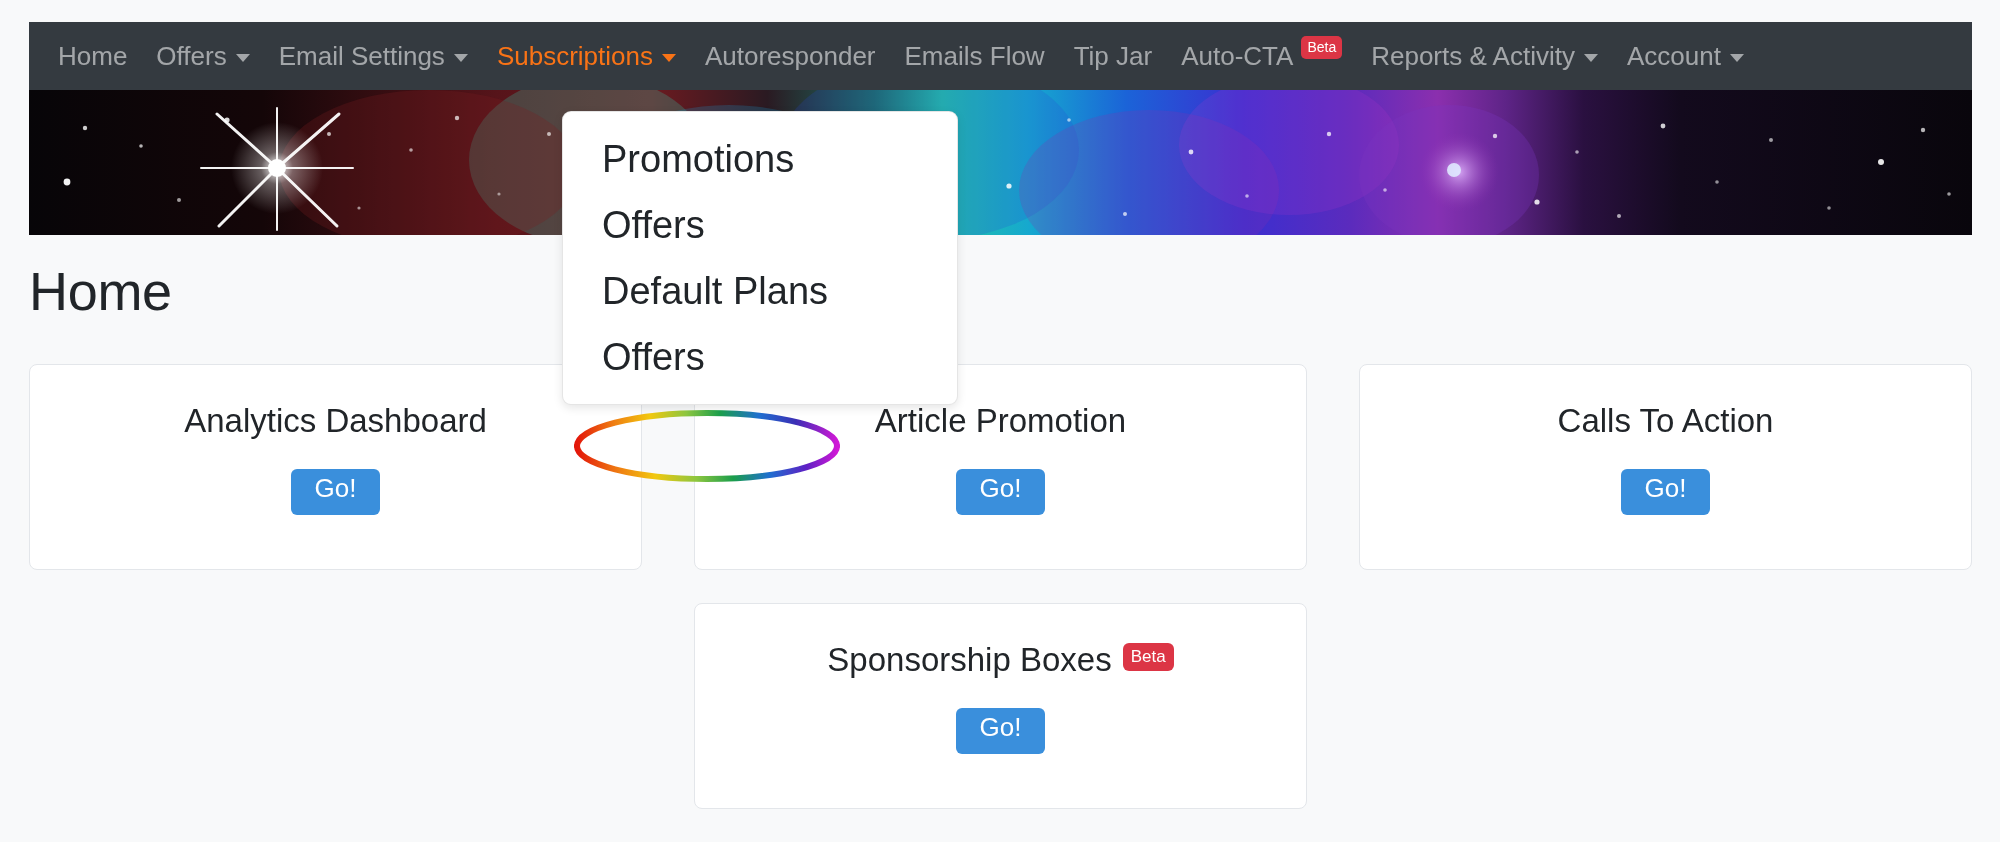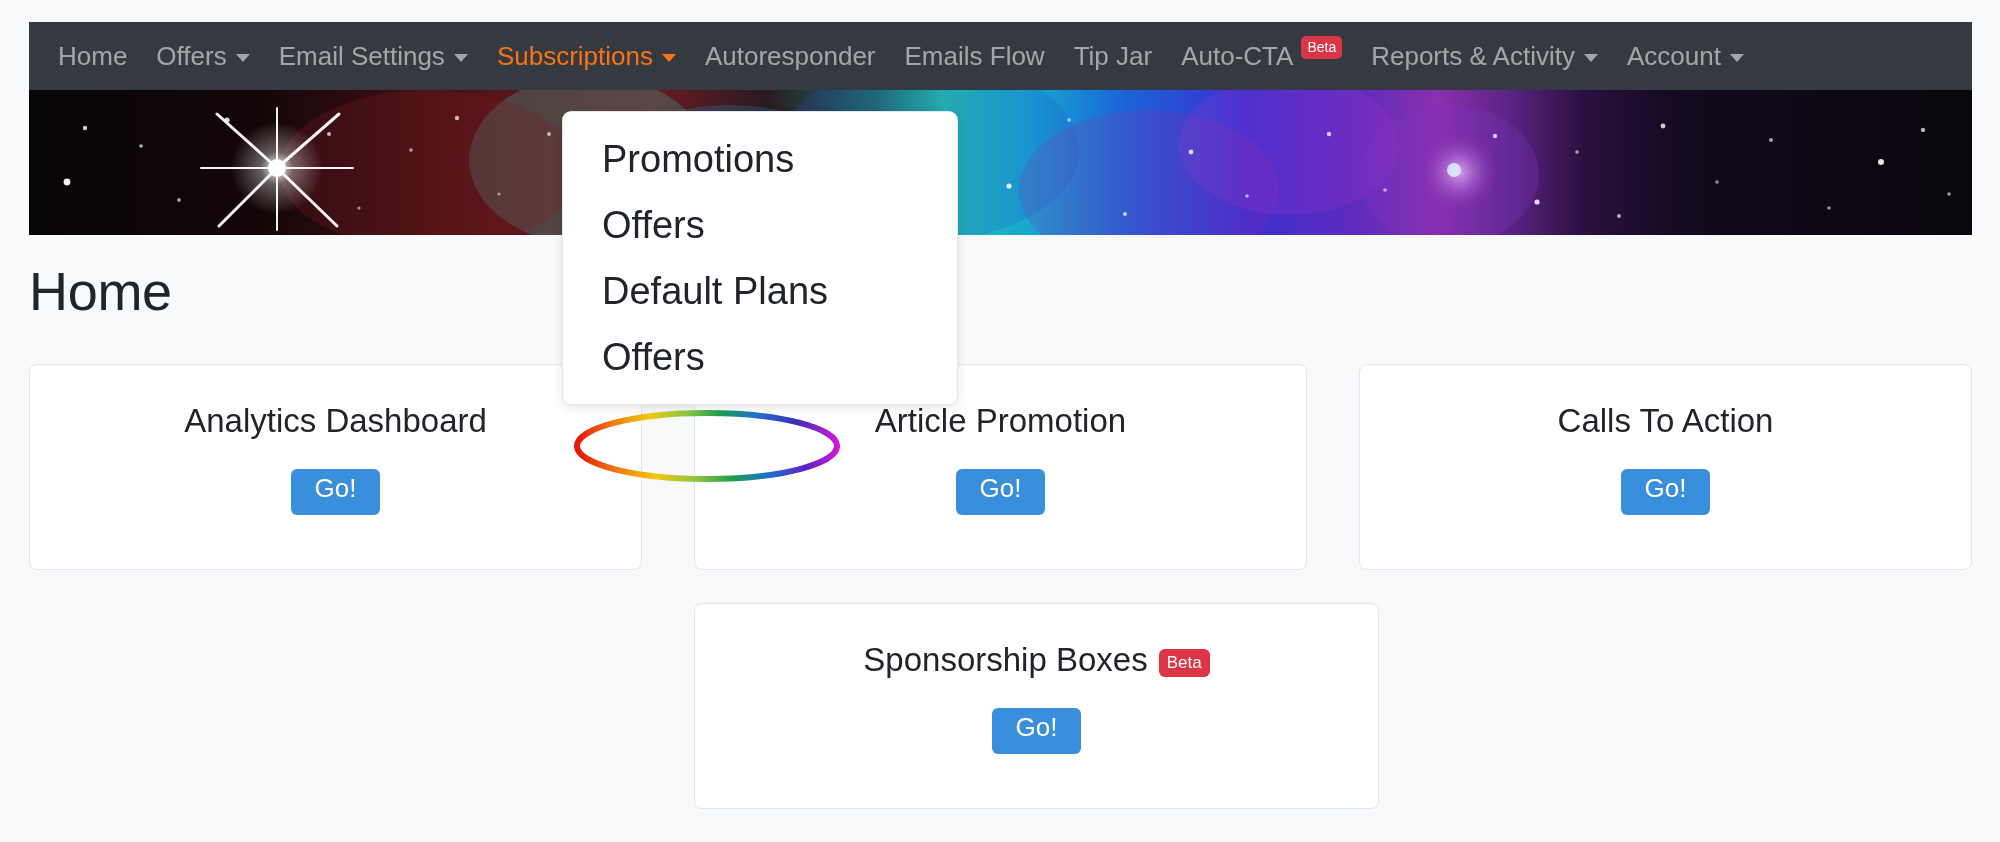--- a/index.html
+++ b/index.html
@@ -101,21 +101,21 @@
     justify-content: flex-start;
     padding-top: 36px;
   }
   .card-title {
     font-size: 33px;
     color: #212529;
     font-weight: 400;
     line-height: 1.2;
     margin: 0 0 28px 0;
     display: flex;
-    align-items: flex-end;
+    align-items: center;
     white-space: nowrap;
   }
   .card-badge {
     display: inline-block;
     background: #dc3545;
     color: #fff;
     font-size: 17px;
     line-height: 1;
     padding: 5px 8px 6px 8px;
     border-radius: 6px;
@@ -131,21 +131,21 @@
     font-size: 26px;
     font-family: "Liberation Sans", sans-serif;
     padding: 6px 24px 14px 24px;
     cursor: pointer;
     line-height: 1;
   }
 
   #card-analytics  { left: 29px;   top: 364px;  width: 613px; height: 206px; }
   #card-promotion  { left: 694px;  top: 364px;  width: 613px; height: 206px; }
   #card-cta        { left: 1359px; top: 364px;  width: 613px; height: 206px; }
-  #card-sponsorship{ left: 694px;  top: 603px;  width: 685px; height: 206px; }
+  #card-sponsorship{ left: 694px;  top: 603px;  width: 613px; height: 206px; }
 
   
   .dropdown {
     position: absolute;
     left: 562px; top: 111px;
     width: 396px;
     background: #ffffff;
     border: 1px solid rgba(0,0,0,0.10);
     border-radius: 9px;
     box-shadow: 0 3px 10px rgba(0,0,0,0.10);

